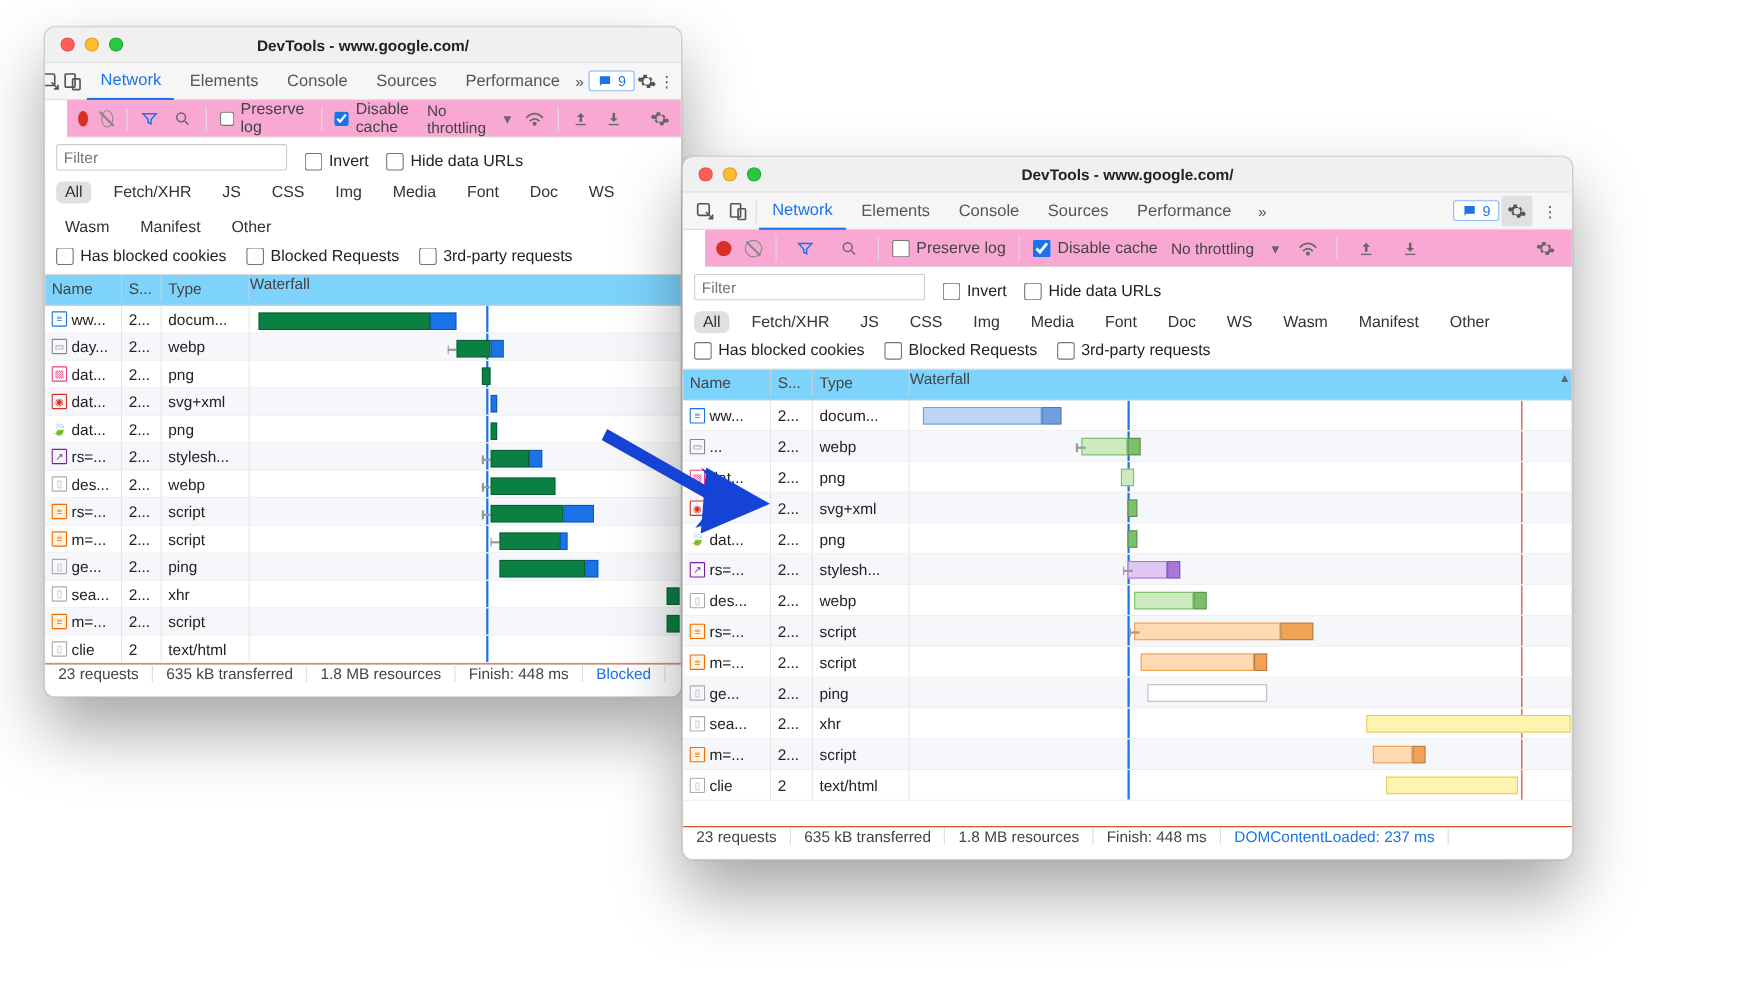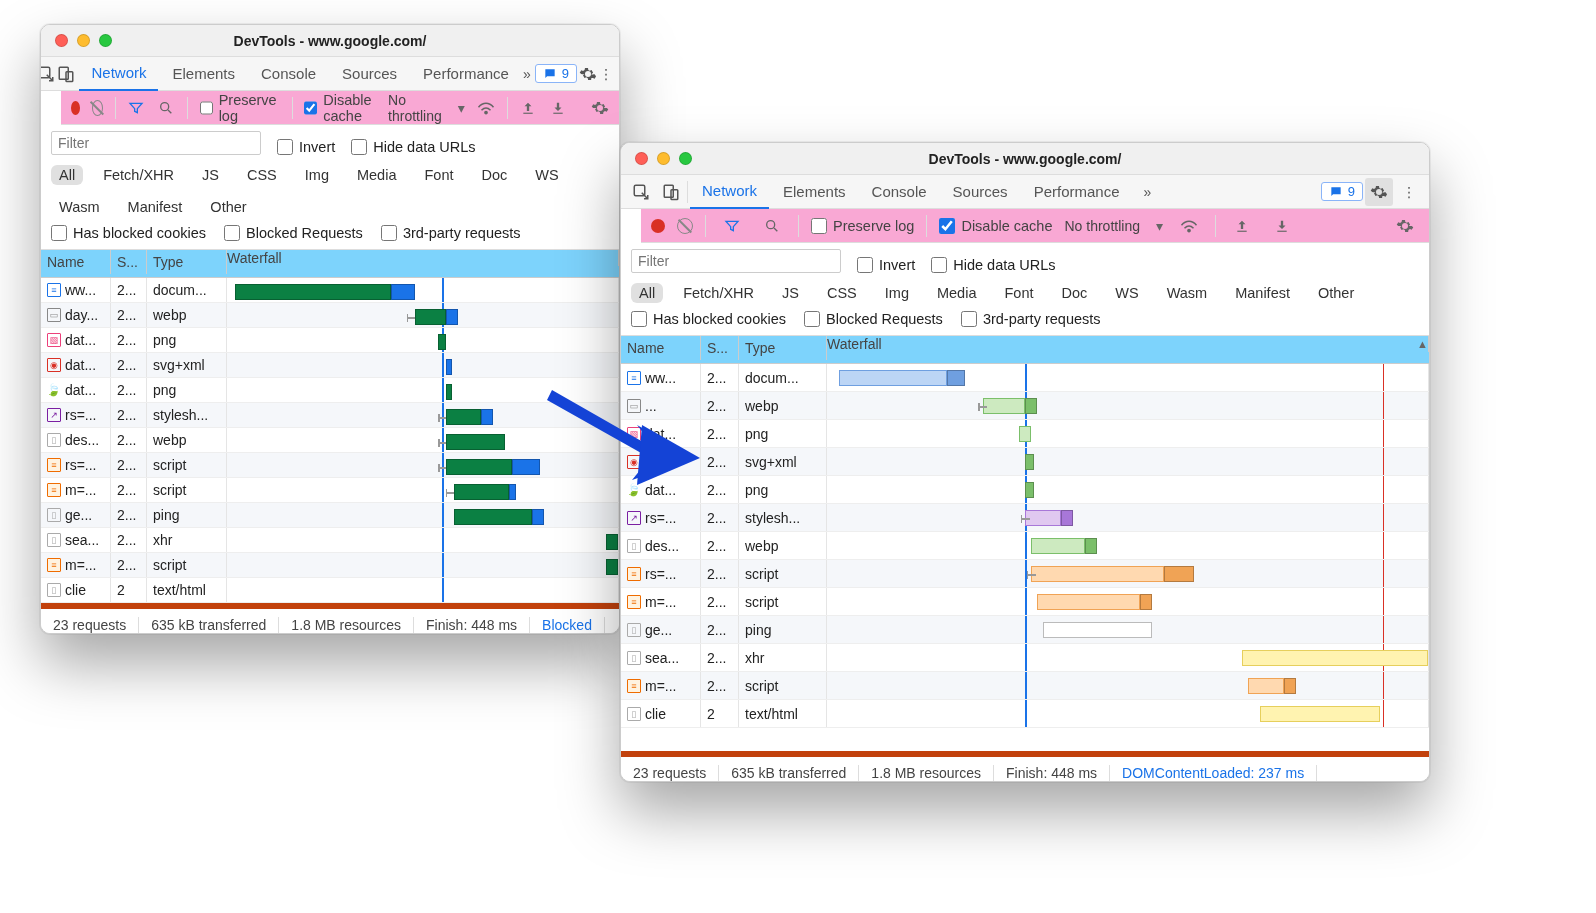--- a/index.html
+++ b/index.html
@@ -117,21 +117,21 @@
   .file-icon { width:14px; height:14px; margin-right:4px; flex:0 0 auto; border:1px solid; display:flex; align-items:center; justify-content:center; font-size:9px; border-radius:1px;}
   .fi-doc { border-color:#1a73e8; color:#1a73e8;}
   .fi-img { border-color:#888; color:#888;}
   .fi-png { border-color:#ec407a; color:#ec407a;}
   .fi-svg { border-color:#d93025; color:#d93025;}
   .fi-leaf { border:none; color:#2e7d32;}
   .fi-css { border-color:#7b1fa2; color:#7b1fa2;}
   .fi-js  { border-color:#ef6c00; color:#ef6c00; background:#fff3e0;}
   .fi-plain { border-color:#aaa; color:#aaa;}
   .status-bar {
-    height: 30px; display:flex; align-items:flex-end; gap:0; border-top:6px solid #c2410c;
+    height: 30px; display:flex; align-items:flex-start; gap:0; border-top:1px solid #c2410c;
     background:#fff; font-size: 14px; color:#444; padding: 0 8px;
   }
   .status-bar .seg { padding: 0 12px; border-right:1px solid #ddd;}
   .status-bar .seg:first-child { padding-left:4px;}
   .status-bar .seg.link { color:#1a73e8;}
   .wf-canvas { position:absolute; inset:0;}
   .bar { position:absolute; height: 16px; top: 6px; border:1px solid rgba(0,0,0,0.25);}
   .tick { position:absolute; top:11px; height:8px; width:1.5px; background:#999;}
   .tickh { position:absolute; top:14px; height:1.5px; background:#999;}
   .vline { position:absolute; top:0; bottom:0; width:1.5px;}

